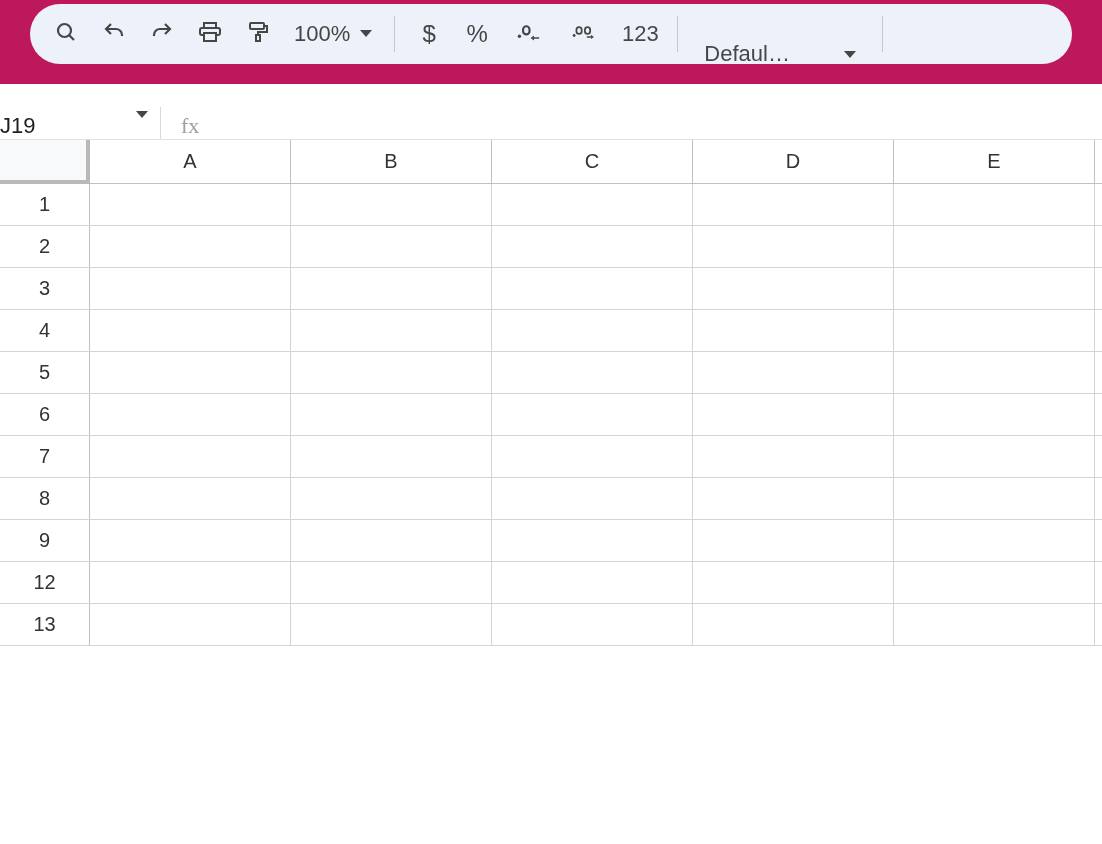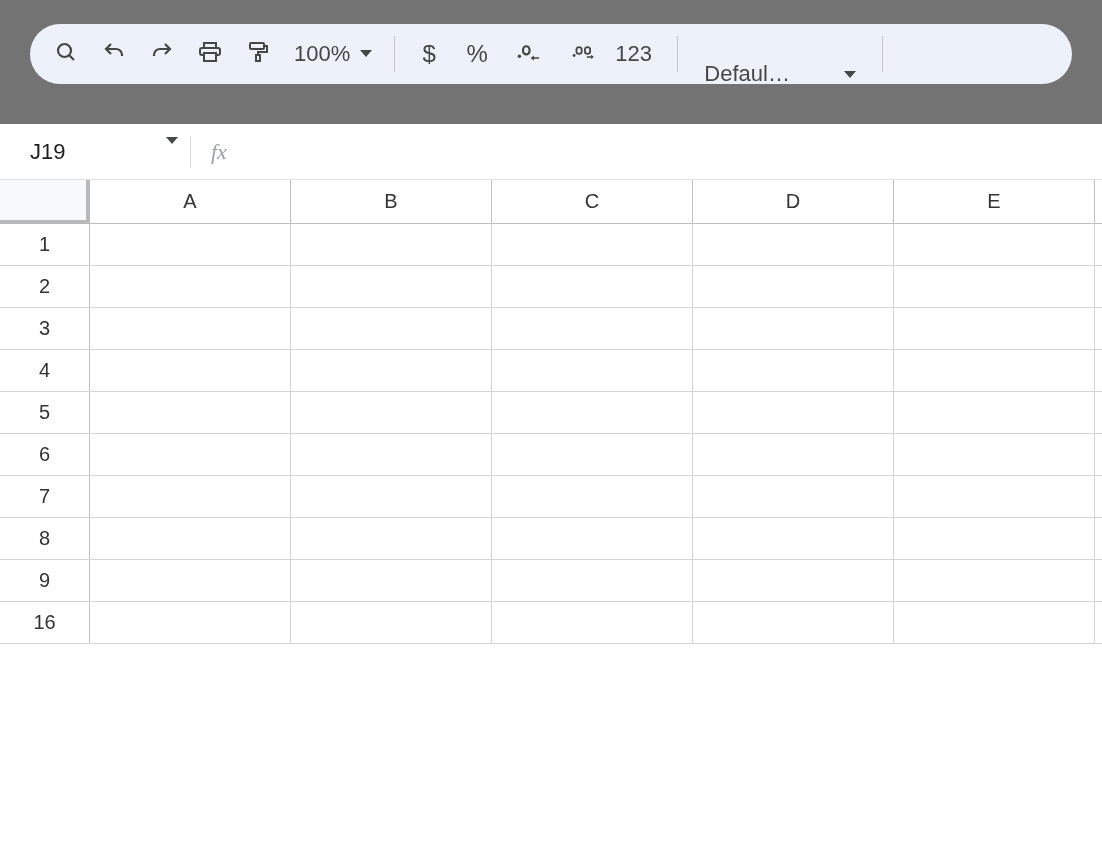--- a/index.html
+++ b/index.html
@@ -6,23 +6,23 @@
   body {
     font-family: Arial, "Helvetica Neue", sans-serif;
     background: #fff;
     width: 1102px;
     height: 844px;
     overflow: hidden;
   }
 
   
   .toolbar-wrap {
-    background: #737373;
+    background: #be185d;
     padding: 12px 30px 29px 30px;
-    height: 124px;
+    height: 84px;
     display: flex;
     align-items: center;
   }
   .toolbar {
     background: #edf2fa;
     border-radius: 40px;
     height: 60px;
     display: flex;
     align-items: center;
     padding: 0 14px;
@@ -50,20 +50,21 @@
     display: flex;
     align-items: center;
     gap: 10px;
     padding: 0 10px;
     color: #444746;
     font-size: 22px;
     cursor: pointer;
   }
   .num-fmt {
     width: 50px;
+    text-align: center;
     font-size: 22px;
     color: #444746;
     cursor: pointer;
   }
   .font-sel {
     display: flex;
     align-items: center;
     gap: 20px;
     padding: 0 14px;
     font-size: 22px;
@@ -77,23 +78,23 @@
     max-width: 110px;
     overflow: hidden;
     white-space: nowrap;
     text-overflow: ellipsis;
   }
 
   
   .fbar {
     height: 56px;
     display: flex;
-    align-items: center;
+    align-items: flex-end;
     border-bottom: 1px solid #e1e1e1;
-    padding-left: 30px;
+    padding-left: 0;
   }
   .namebox {
     display: flex;
     align-items: center;
     gap: 14px;
     font-size: 22px;
     color: #1f1f1f;
     width: 160px;
     cursor: text;
   }
@@ -105,21 +106,20 @@
     margin-right: 12px;
   }
   .fbar-sep {
     width: 1px;
     height: 32px;
     background: #d9d9d9;
     margin-right: 20px;
   }
   .fx {
     font-family: Georgia, "Times New Roman", serif;
-    font-style: italic;
     font-size: 22px;
     color: #9aa0a6;
     margin-right: 26px;
   }
   .formula-input {
     flex: 1;
     height: 100%;
     border: none;
     outline: none;
     font-size: 20px;
@@ -399,21 +399,31 @@
           <span>9</span>
         </div>
         <div class="cell"></div>
         <div class="cell"></div>
         <div class="cell"></div>
         <div class="cell"></div>
         <div class="cell"></div>
       </div>
       <div class="row">
         <div class="row-h">
-          <span>16</span>
+          <span>12</span>
+        </div>
+        <div class="cell"></div>
+        <div class="cell"></div>
+        <div class="cell"></div>
+        <div class="cell"></div>
+        <div class="cell"></div>
+      </div>
+      <div class="row">
+        <div class="row-h">
+          <span>13</span>
         </div>
         <div class="cell"></div>
         <div class="cell"></div>
         <div class="cell"></div>
         <div class="cell"></div>
         <div class="cell"></div>
       </div>
     </div>
 </div>
 

